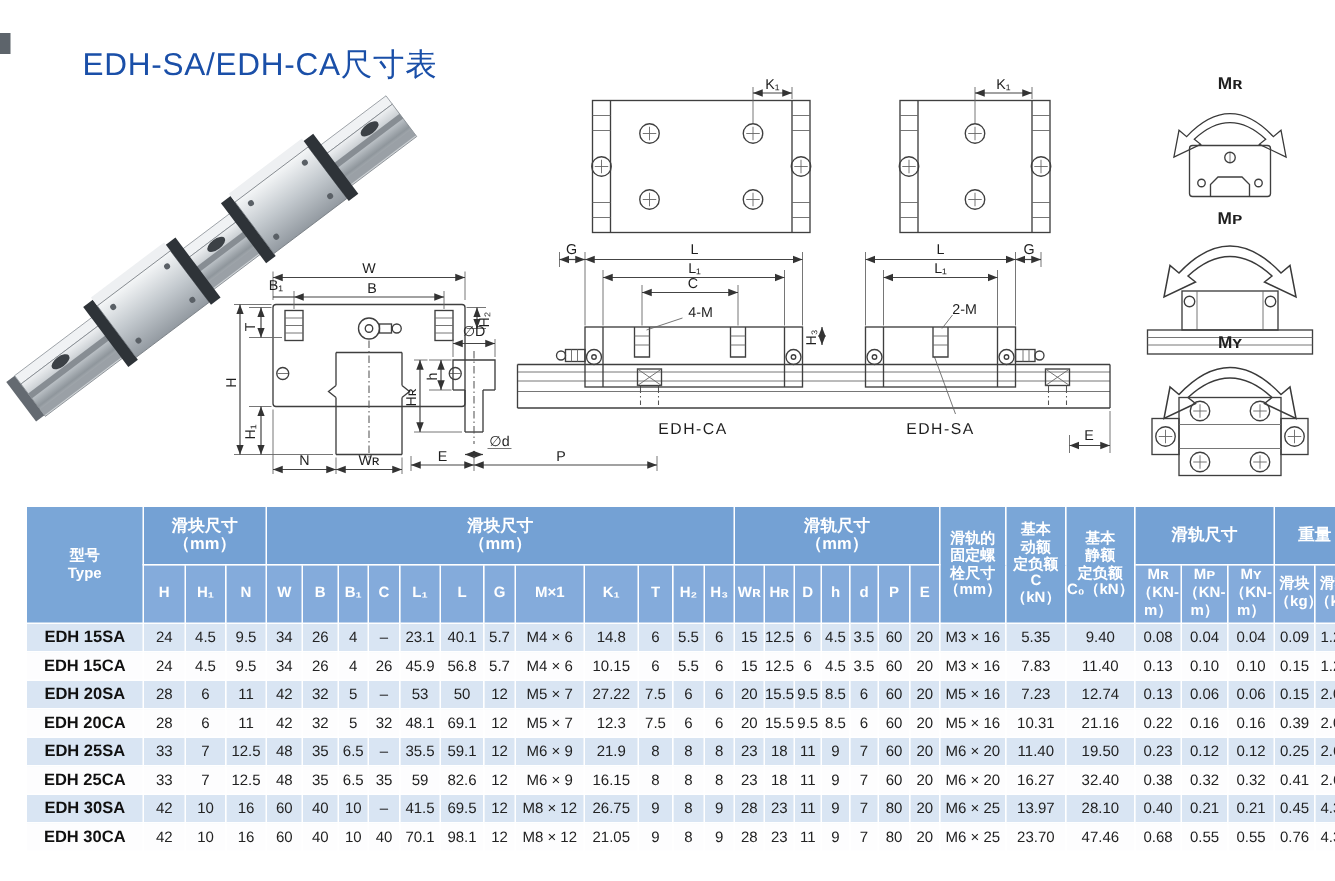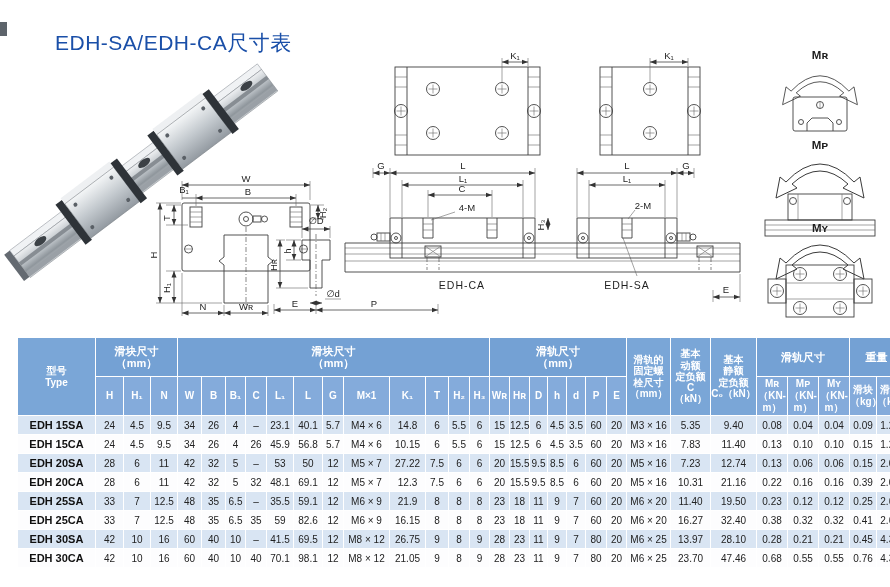--- a/index.html
+++ b/index.html
@@ -697,21 +697,21 @@
           <td>28</td>
           <td>23</td>
           <td>11</td>
           <td>9</td>
           <td>7</td>
           <td>80</td>
           <td>20</td>
           <td>M6 × 25</td>
           <td>13.97</td>
           <td>28.10</td>
-          <td>0.28</td>
+          <td>0.40</td>
           <td>0.21</td>
           <td>0.21</td>
           <td>0.45</td>
           <td>4.35</td>
         </tr>
         <tr class="even">
           <td class="type-cell">EDH 30CA</td>
           <td>42</td>
           <td>10</td>
           <td>16</td>

